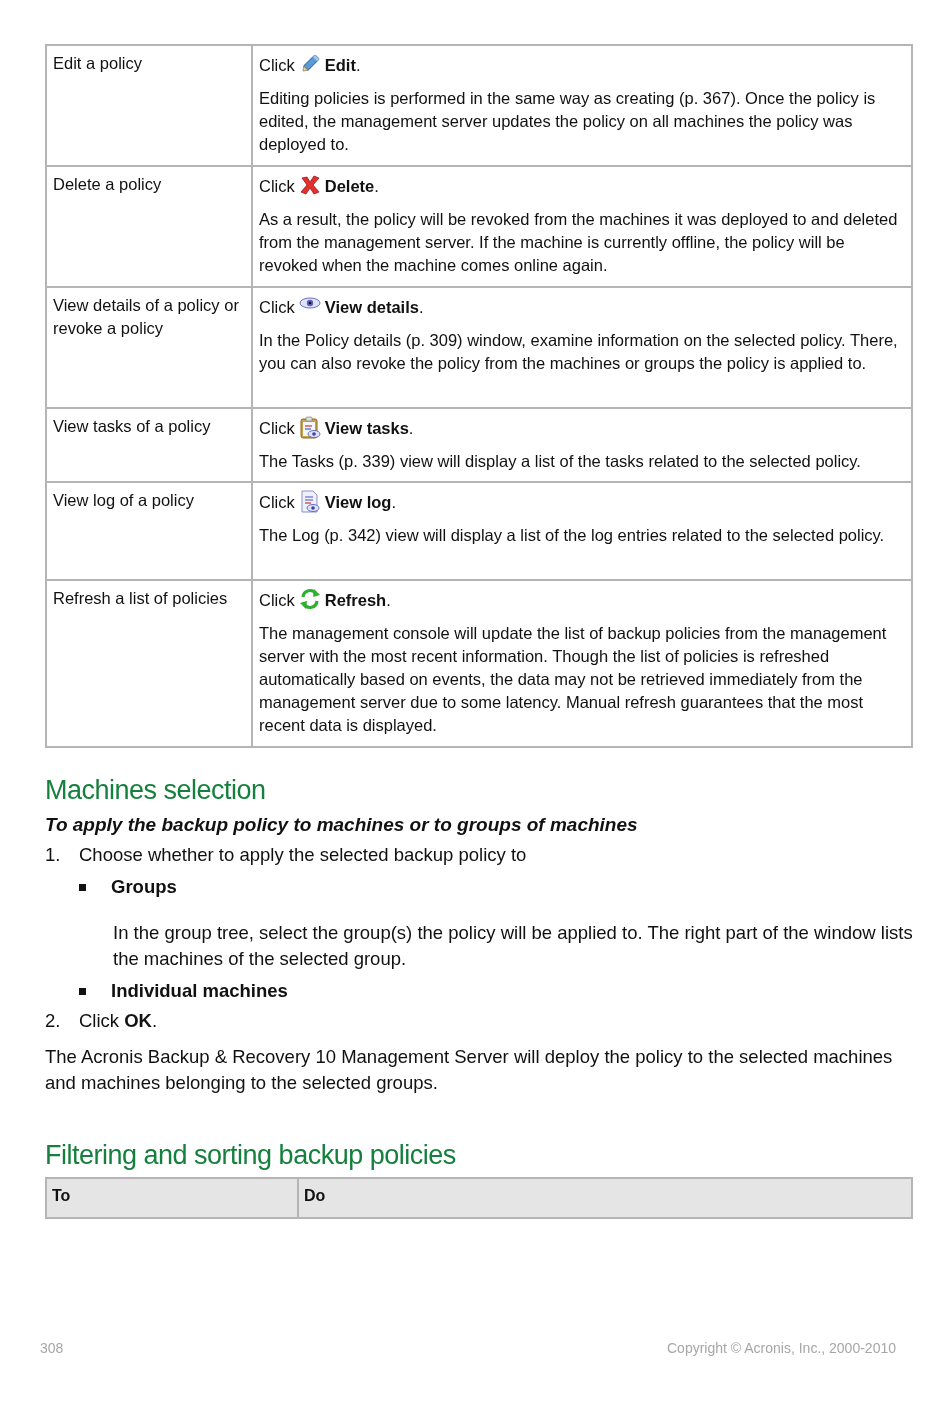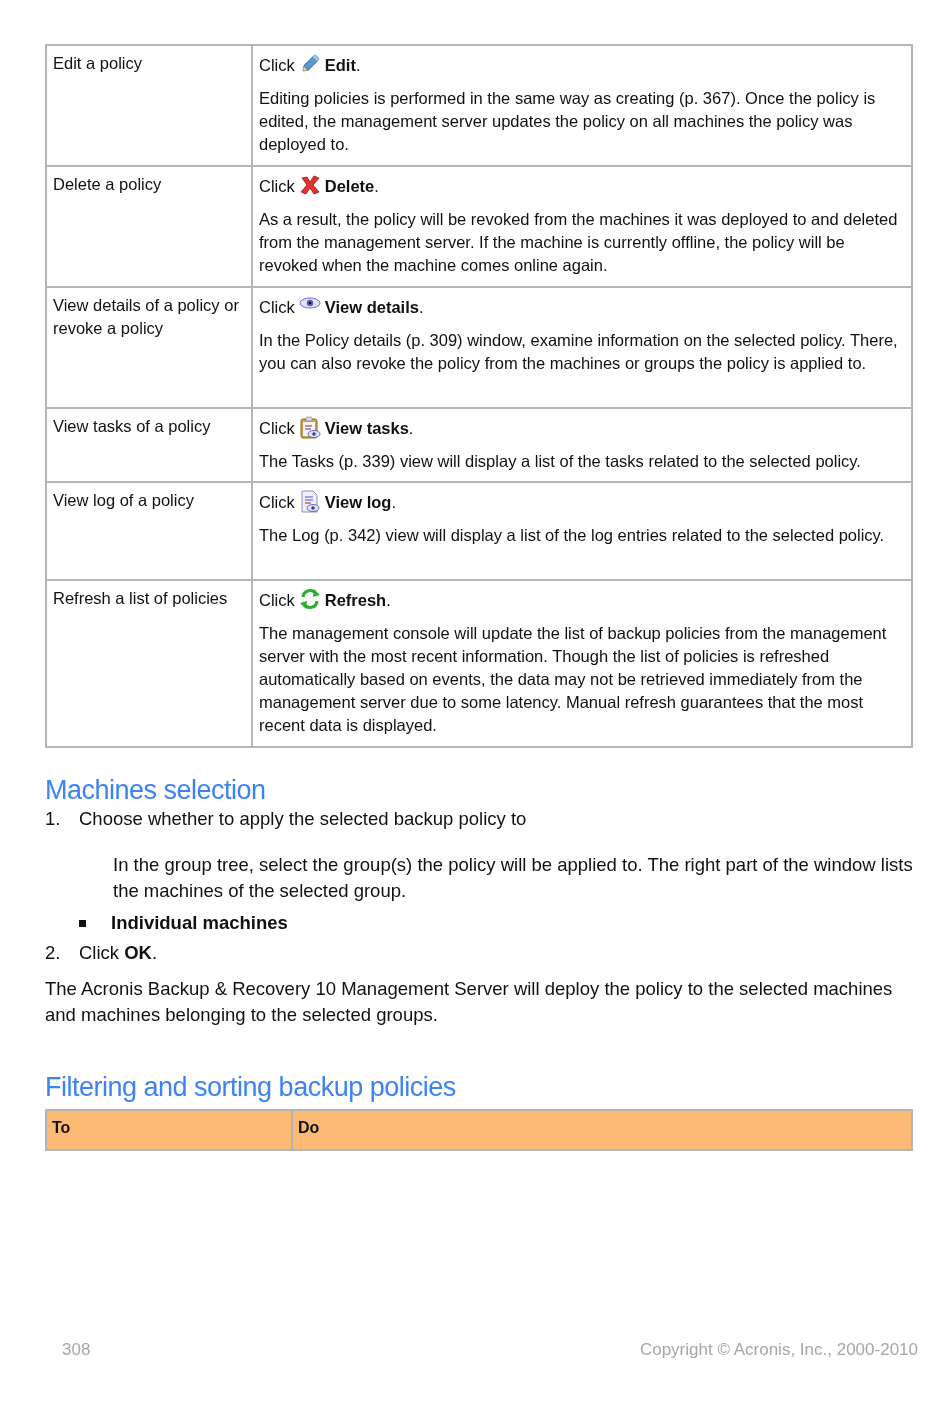--- a/index.html
+++ b/index.html
@@ -13,41 +13,41 @@
     }
     table.actions td {
       border: 2px solid #b5b5b5; vertical-align: top; padding: 6px 6px 6px 6px;
     }
     table.actions td.col-to { width: 192px; }
     .click-line { margin: 2px 0 10px 0; display: flex; align-items: flex-end; }
     .click-line .icon { display: inline-block; width: 22px; height: 22px; margin: 0 4px; position: relative; top: -2px; }
     .click-line b { font-weight: bold; }
     .desc { margin: 0 0 2px 0; }
     h2 {
-      font-family: "Liberation Sans", sans-serif; font-weight: normal; color: #3b82f6;
+      font-family: "Liberation Sans", sans-serif; font-weight: normal; color: #15803d;
       font-size: 27px; margin: 0; letter-spacing: -0.5px;
     }
     .sub {
       font-weight: bold; font-style: italic; font-size: 19px; margin: 8px 0 6px 0;
     }
     .body-text { font-size: 18.5px; line-height: 26px; }
     .num-item { display: flex; margin: 0; }
     .num-item .num { width: 34px; }
     .bullet-block { margin-left: 34px; }
     .bullet-head { display: flex; align-items: center; margin-top: 6px; }
     .bullet-head .sq { width: 7px; height: 7px; background: #111; margin-right: 25px; }
     .bullet-head b { font-weight: bold; }
     .bullet-body { margin-left: 34px; margin-top: 20px; }
     table.filter { width: 868px; border-collapse: collapse; margin-top: 6px; font-size: 16px; }
     table.filter td {
-      background: #fdba74; border: 2px solid #b5b5b5; padding: 8px 5px 12px 5px; font-weight: bold;
+      background: #e5e5e5; border: 2px solid #b5b5b5; padding: 8px 11px 12px 5px; font-weight: bold;
     }
     .footer {
-      position: absolute; top: 1340px; left: 62px; width: 856px;
-      display: flex; justify-content: space-between; color: #a6a6a6; font-size: 17px;
+      position: absolute; top: 1340px; left: 40px; width: 856px;
+      display: flex; justify-content: space-between; color: #a6a6a6; font-size: 14px;
       font-family: "Liberation Sans", sans-serif;
     }
   </style>
 </head>
 <body>
 
 <div class="page">
   <table class="actions">
     <tbody>
 
@@ -170,26 +170,31 @@
               <span>.</span>
           </div>
           <div class="desc">The management console will update the list of backup policies from the management server with the most recent information. Though the list of policies is refreshed automatically based on events, the data may not be retrieved immediately from the management server due to some latency. Manual refresh guarantees that the most recent data is displayed.</div>
         </td>
       </tr>
     </tbody>
   </table>
 
   <div style="margin-top:27px">
     <h2>Machines selection</h2>
+    <div class="sub">To apply the backup policy to machines or to groups of machines</div>
     <div class="body-text">
       <div class="num-item">
         <span class="num">1.</span>
         <span>Choose whether to apply the selected backup policy to</span>
       </div>
       <div class="bullet-block">
+        <div class="bullet-head">
+            <span class="sq"></span>
+            <b>Groups</b>
+          </div>
         <div class="bullet-body">In the group tree, select the group(s) the policy will be applied to. The right part of the window lists the machines of the selected group.</div>
       </div>
       <div class="bullet-block">
         <div class="bullet-head">
             <span class="sq"></span>
             <b>Individual machines</b>
           </div>
       </div>
       <div class="num-item" style="margin-top:4px">
         <span class="num">2.</span>

